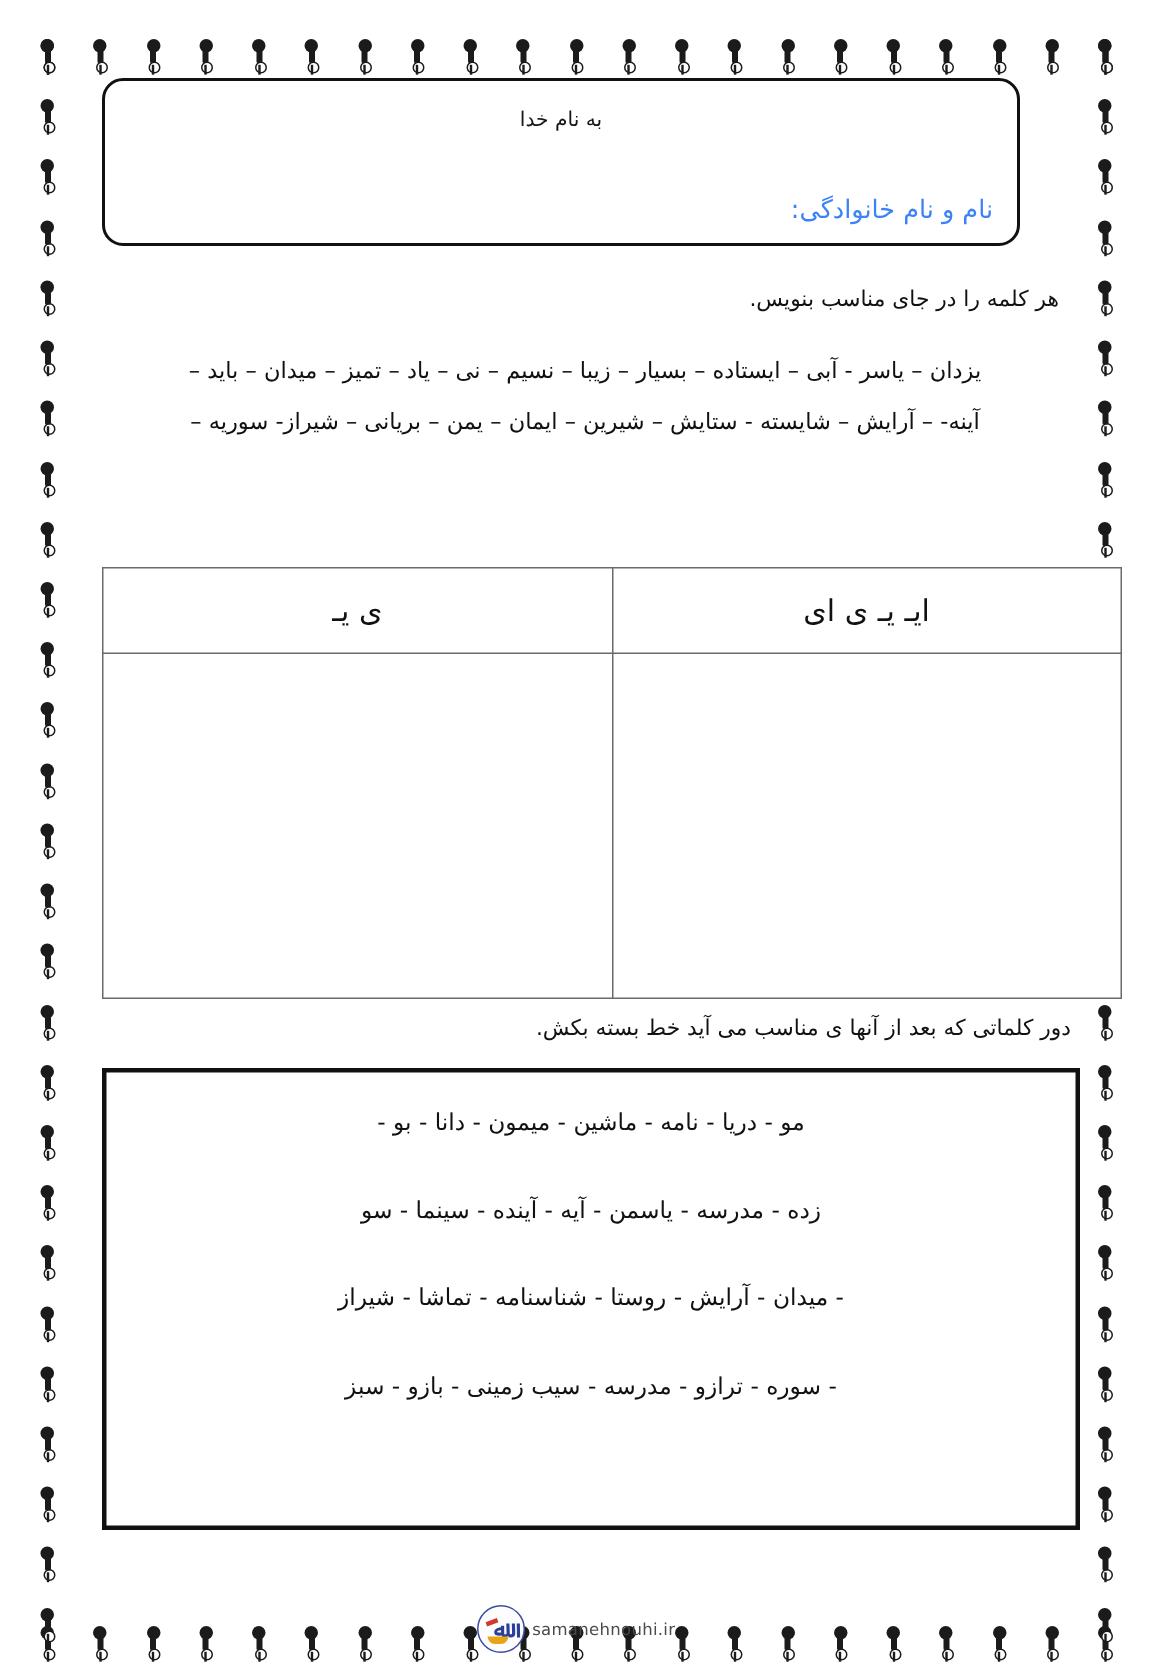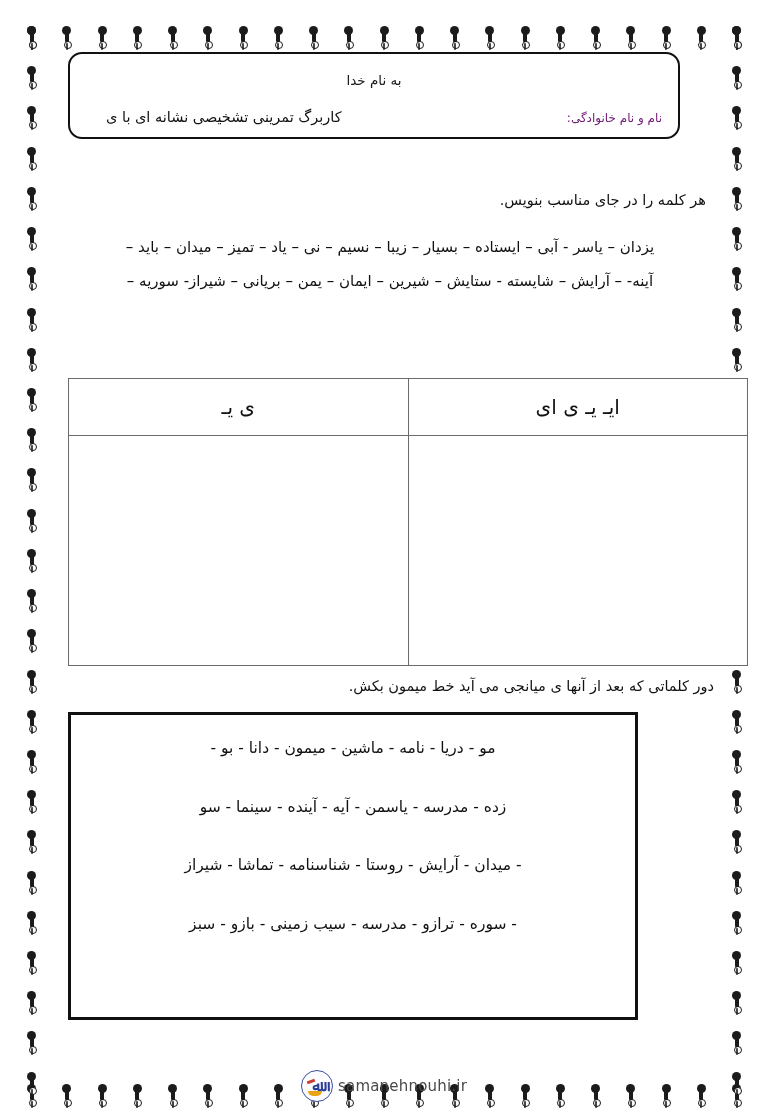--- a/index.html
+++ b/index.html
@@ -84,21 +84,21 @@
     width: 768px;
     height: 1120px;
   }
 
   
   .header-box {
     position: absolute;
     top: 52px;
     left: 68px;
     width: 612px;
-    height: 87px;
+    height: 112px;
     border: 2.6px solid #111;
     border-radius: 14px;
     box-sizing: border-box;
     background: #fff;
   }
   .basmala {
     position: absolute;
     top: 18px;
     left: 0;
     right: 0;
@@ -111,22 +111,22 @@
     position: absolute;
     bottom: 12px;
     left: 18px;
     right: 16px;
     display: flex;
     flex-direction: row;
     justify-content: space-between;
     align-items: baseline;
   }
   .name-label {
-    font-size: 12px;
-    color: #701a75;
+    font-size: 17px;
+    color: #3b82f6;
     white-space: nowrap;
   }
   .worksheet-title {
     font-size: 14.5px;
     color: #111;
     white-space: nowrap;
     padding-left: 18px;
   }
 
   
@@ -187,21 +187,21 @@
   }
   .sort-table .body-cell {
     height: 228px;
   }
 
   
   .exercise-box {
     position: absolute;
     top: 712px;
     left: 68px;
-    width: 570px;
+    width: 652px;
     height: 308px;
     border: 3px solid #111;
     box-sizing: border-box;
     background: #fff;
     padding: 26px 22px 0 22px;
   }
   .exercise-line {
     font-size: 15.5px;
     color: #111;
     text-align: center;
@@ -256,21 +256,21 @@
   .logo-circle .dash {
     position: absolute;
     top: 9px;
     left: 5px;
     width: 8px;
     height: 3px;
     background: #cf3a2e;
     transform: rotate(-20deg);
   }
   .site-text {
-    font-size: 15px;
+    font-size: 11px;
     color: #4a4a4a;
     letter-spacing: .2px;
     direction: ltr;
   }
 </style>
 </head>
 <body>
 
 <div class="page">
 
@@ -570,21 +570,20 @@
         <span class="pin">
           <span class="loop"></span>
         </span>
       </div>
   </div>
 
   <div class="header-box">
     <div class="basmala">به نام خدا</div>
     <div class="header-line">
       <span class="name-label">نام و نام خانوادگی:</span>
-      <span class="worksheet-title">کاربرگ تمرینی تشخیصی نشانه ای  با  ی</span>
     </div>
   </div>
 
   <div class="instruction instruction-1">هر کلمه را در جای مناسب بنویس.</div>
 
   <div class="wordlist">
     <div class="wordlist-line">یزدان – یاسر - آبی – ایستاده – بسیار – زیبا – نسیم – نی – یاد – تمیز – میدان – باید –</div>
     <div class="wordlist-line">آینه-  – آرایش – شایسته - ستایش – شیرین – ایمان – یمن – بریانی – شیراز- سوریه –</div>
   </div>
 
@@ -592,21 +591,21 @@
     <div class="trow">
       <div class="cell head-cell">ایـ یـ ی ای</div>
       <div class="cell head-cell">ی  یـ</div>
     </div>
     <div class="trow">
       <div class="cell body-cell"></div>
       <div class="cell body-cell"></div>
     </div>
   </div>
 
-  <div class="instruction instruction-2">دور کلماتی که بعد از آنها ی میانجی می آید خط میمون بکش.</div>
+  <div class="instruction instruction-2">دور کلماتی که بعد از آنها ی مناسب می آید خط بسته بکش.</div>
 
   <div class="exercise-box">
     <div class="exercise-line">مو  -  دریا  -  نامه  -  ماشین  -  میمون  -  دانا  -  بو  -</div>
     <div class="exercise-line">زده  -  مدرسه  -  یاسمن  -  آیه  -  آینده  -  سینما  -  سو</div>
     <div class="exercise-line">-  میدان  -  آرایش  -  روستا  -  شناسنامه  -  تماشا  -  شیراز</div>
     <div class="exercise-line">-  سوره  -  ترازو  -  مدرسه  -  سیب زمینی  -  بازو  -  سبز</div>
   </div>
 
   <div class="footer-mark">
     <div class="logo-circle">

